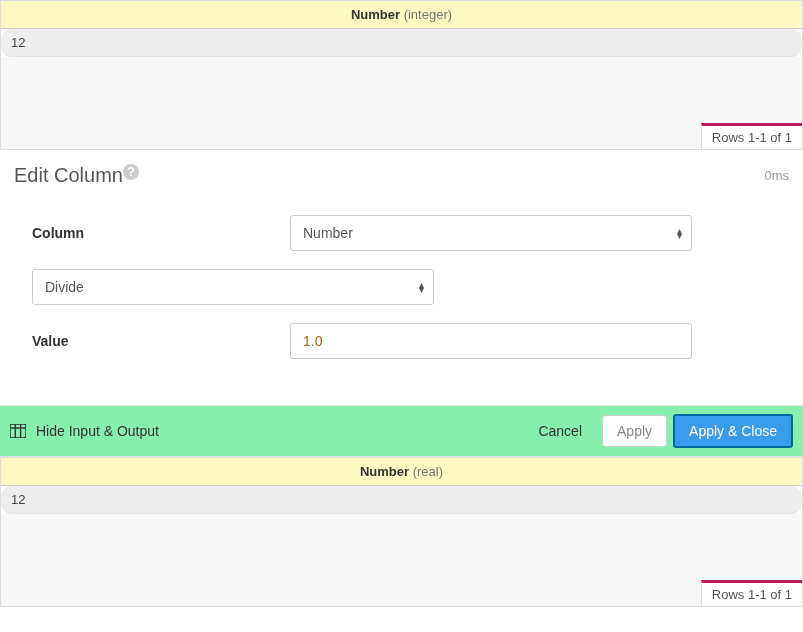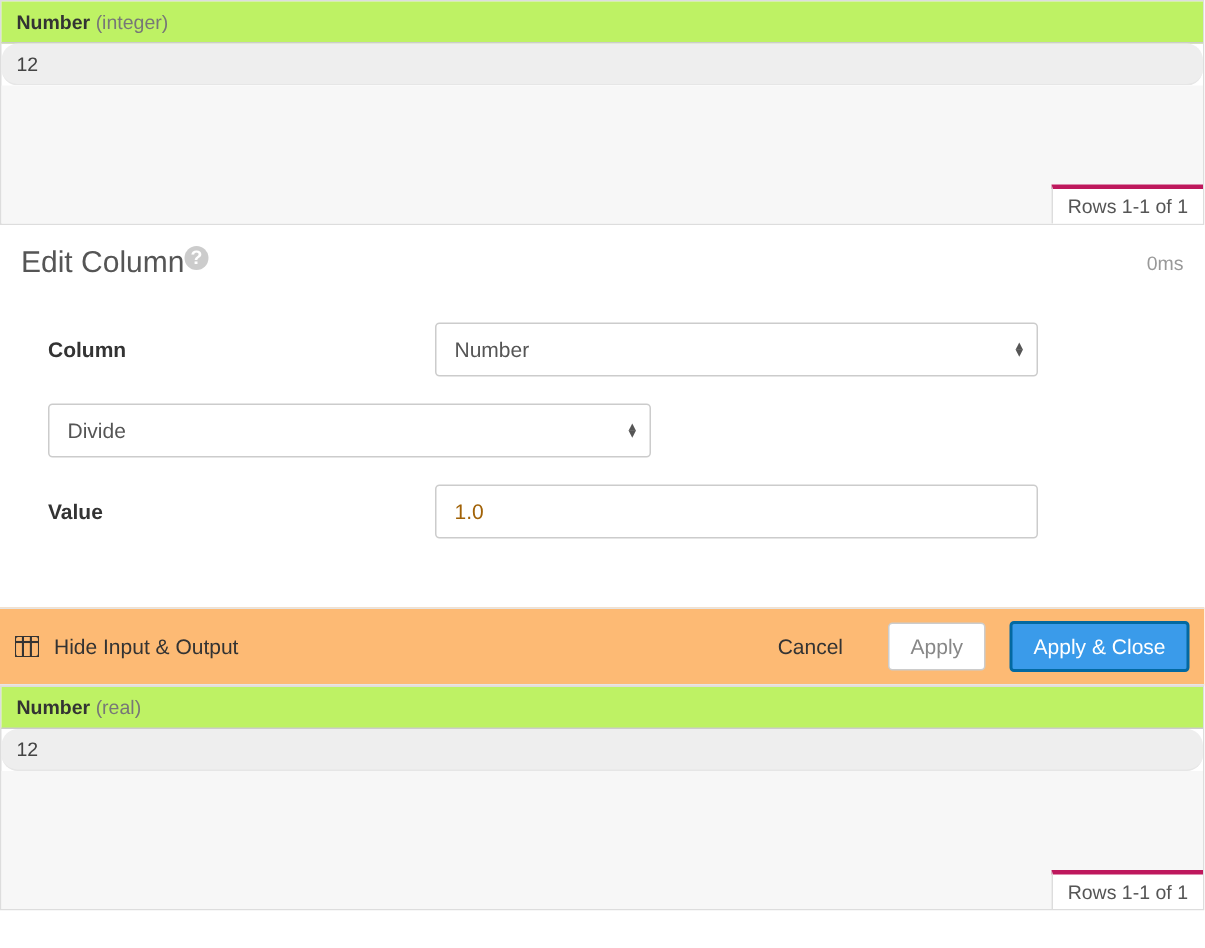--- a/index.html
+++ b/index.html
@@ -9,24 +9,25 @@
       color: #333;
       background: #fff;
       width: 803px;
     }
     
     .grid-panel {
       border: 1px solid #ddd;
       position: relative;
     }
     .grid-header {
-      background: #bef264;
+      background: #fef9c3;
       padding: 6px 10px;
       border-bottom: 1px solid #ccc;
       font-size: 13px;
+      text-align: center;
     }
     .grid-header .col-name { font-weight: 600; color: #333; }
     .grid-header .col-type { color: #777; font-weight: 400; }
     .grid-row {
       background: #eee;
       padding: 6px 10px;
       font-size: 13px;
       color: #444;
       border-bottom: 1px solid #e6e6e6;
       border-radius: 11px;
@@ -125,35 +126,35 @@
       background: #fff;
       font-size: 14px;
       color: #a16207;
     }
     
     .action-bar {
       display: flex;
       align-items: center;
       justify-content: space-between;
       padding: 8px 10px;
-      background: #fdba74;
+      background: #86efac;
       border-top: 1px solid #e5e5e5;
       border-bottom: 1px solid #e5e5e5;
     }
     .action-left {
       display: flex;
       align-items: center;
       gap: 10px;
       font-size: 14px;
       color: #333;
       cursor: pointer;
     }
     .table-icon { display: inline-flex; }
     .table-icon svg { width: 16px; height: 14px; }
-    .action-right { display: flex; align-items: center; gap: 16px; }
+    .action-right { display: flex; align-items: center; gap: 6px; }
     .btn {
       padding: 7px 14px;
       border-radius: 3px;
       font-size: 14px;
       cursor: pointer;
       border: 1px solid transparent;
       background: transparent;
     }
     .btn-link { color: #333; border: none; background: none; }
     .btn-default {

